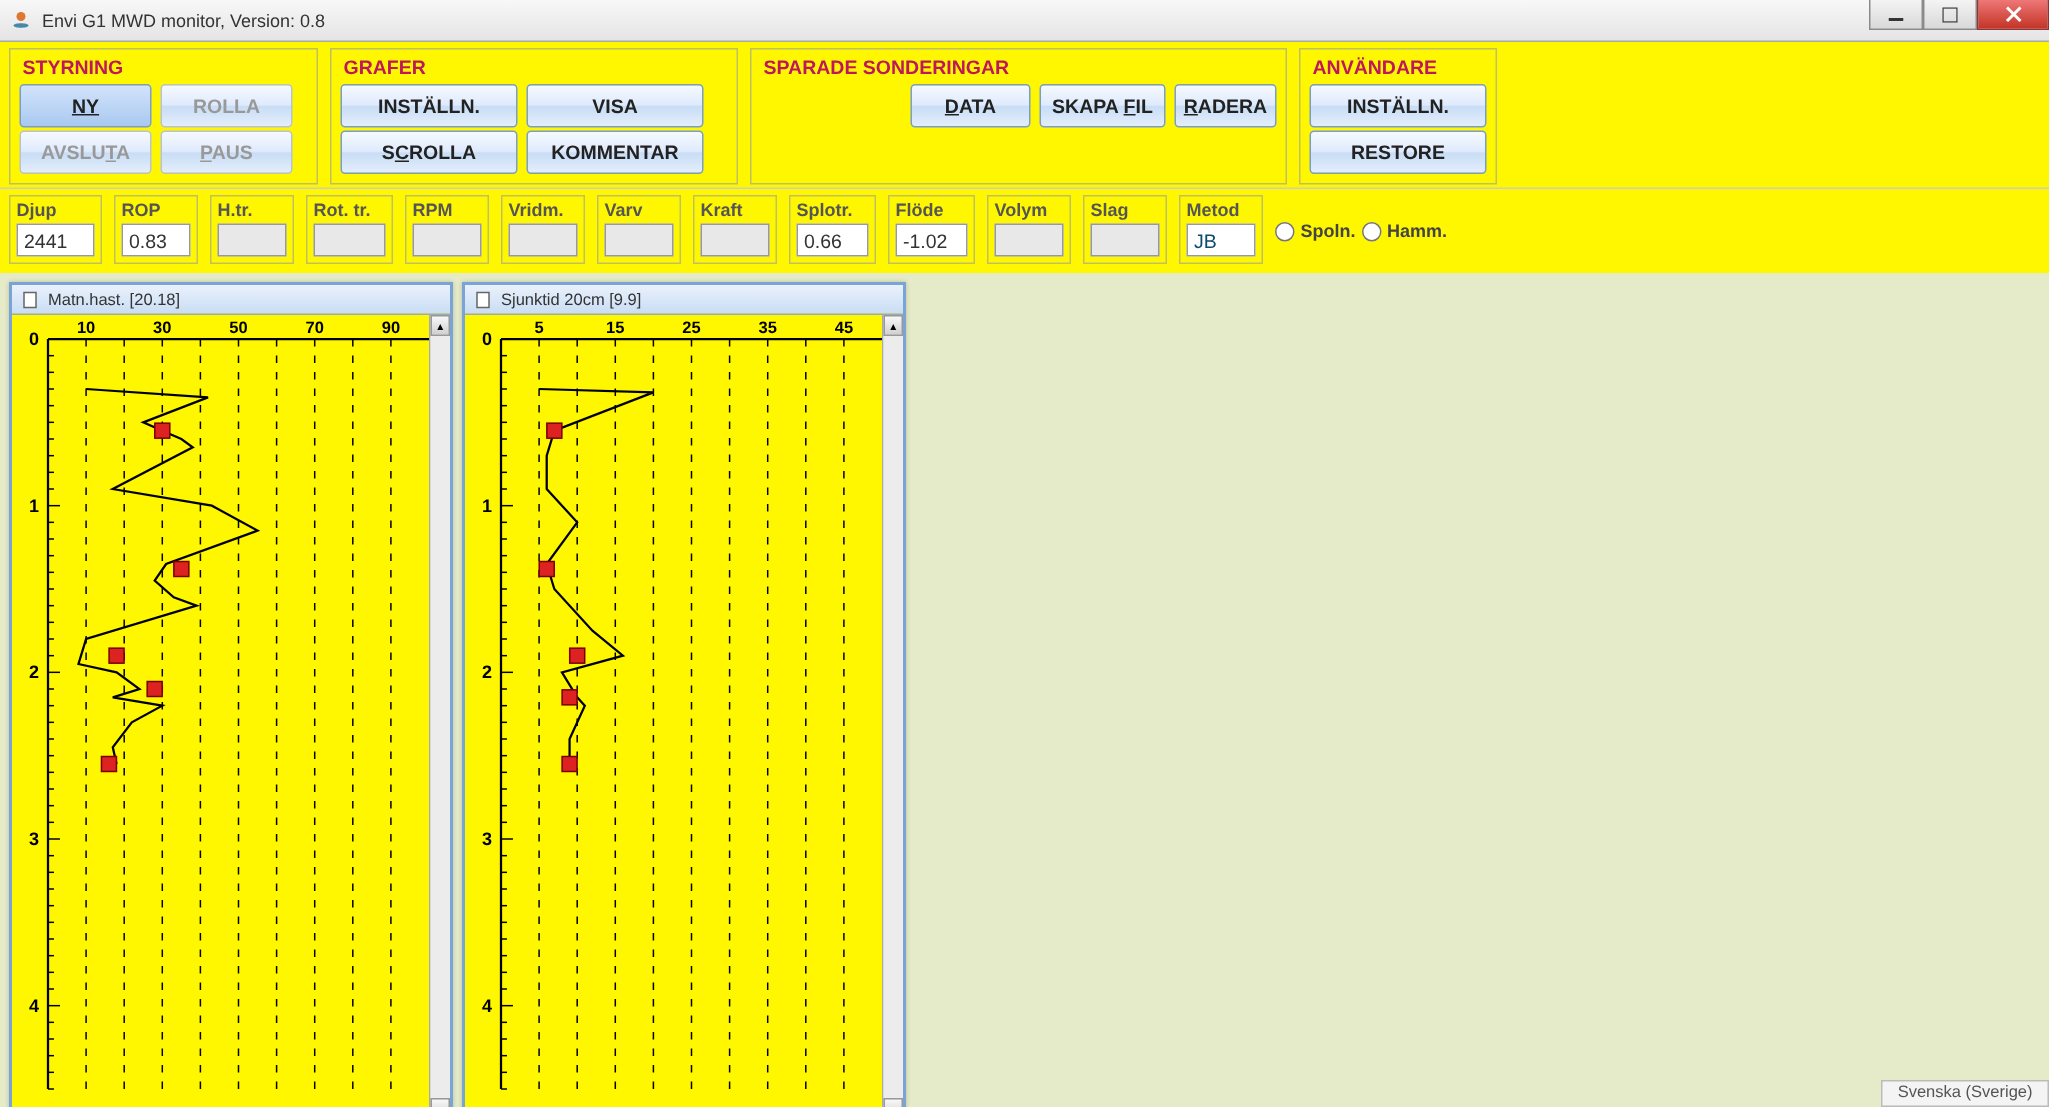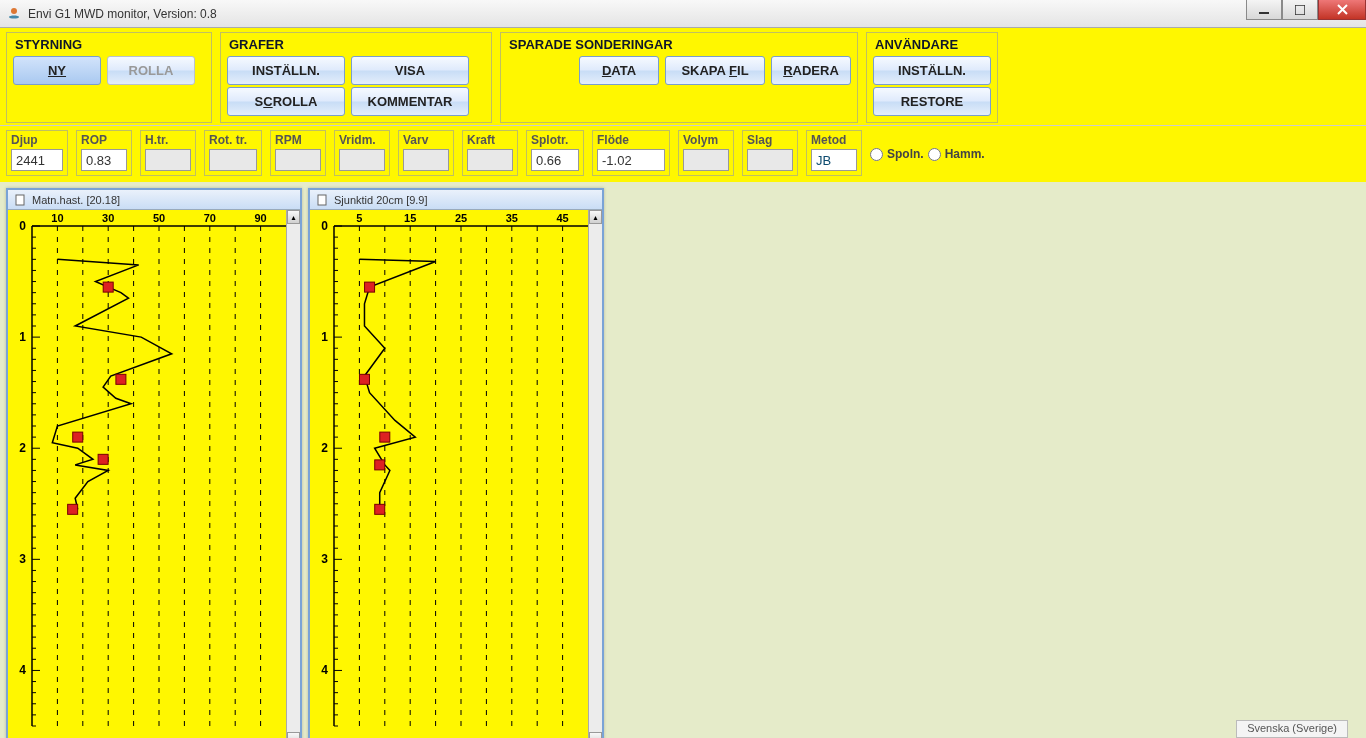--- a/index.html
+++ b/index.html
@@ -41,21 +41,21 @@
 }
 .group {
   border: 1px solid #c0c060;
   background: #fff700;
   padding: 4px 6px 6px 6px;
   position: relative;
 }
 .group-title {
   font-weight: bold;
   font-size: 13px;
-  color: #0f172a;
+  color: #be185d;
   padding: 0 0 4px 2px;
 }
 .btnrow { display: flex; gap: 6px; }
 .btncol { display: flex; flex-direction: column; gap: 2px; }
 .btn {
   background: linear-gradient(to bottom, #f6faff 0%, #dfeafc 48%, #c8ddf6 52%, #e4eefb 100%);
   border: 1px solid #7a9ecc;
   border-radius: 3px;
   font-size: 13px;
   font-weight: bold;
@@ -137,21 +137,21 @@
 .chart-titlebar .doc-icon { width:12px; height:12px; }
 .chart-body { position: relative; flex: 1; display:flex; }
 .chart-svg { background: #fff700; }
 .scrollbar-v { width:14px; background:#e8e8e8; border-left:1px solid #aaa; display:flex; flex-direction:column; }
 .sb-btn { height:14px; background:linear-gradient(to bottom,#f8f8f8,#d0d0d0); border:1px solid #999; display:flex; align-items:center; justify-content:center; font-size:8px;}
 .sb-track { flex:1; background:#ececec;}
 
 .statusbar {
   position: absolute;
   bottom: 0;
-  right: 18px;
+  right: 0;
   height: 18px;
   background: #f4f4f4;
   border: 1px solid #bbb;
   font-size: 11px;
   padding: 1px 10px;
   color: #555;
   text-align: right;
 }
 </style>
 </head>
@@ -183,20 +183,24 @@
 </div>
 
 <div class="toolbar">
   <div class="group" style="width:206px">
     <div class="group-title">STYRNING</div>
     <div class="btncol">
       <div class="btnrow">
         <button class="btn small active"><u>NY</u></button>
         <button class="btn small disabled"><span>ROLLA</span></button>
       </div>
+      <div class="btnrow">
+        <button class="btn small disabled"><span>AVSLU<u>T</u>A</span></button>
+        <button class="btn small disabled"><span><u>P</u>AUS</span></button>
+      </div>
     </div>
   </div>
 
   <div class="group" style="width:272px">
     <div class="group-title">GRAFER</div>
     <div class="btncol">
       <div class="btnrow">
         <button class="btn wide"><span>INSTÄLLN.</span></button>
         <button class="btn wide"><span>VISA</span></button>
       </div>
@@ -204,22 +208,22 @@
         <button class="btn wide"><span>S<u>C</u>ROLLA</span></button>
         <button class="btn wide"><span>KOMMENTAR</span></button>
       </div>
     </div>
   </div>
 
   <div class="group" style="width:358px">
     <div class="group-title">SPARADE SONDERINGAR</div>
     <div class="btnrow" style="justify-content:flex-end">
       <button class="btn" style="width:80px"><u>D</u>ATA</button>
-      <button class="btn" style="width:100px">SKAPA <u>F</u>IL</button>
-      <button class="btn" style="width:80px"><u>R</u>ADERA</button>
+      <button class="btn" style="width:84px">SKAPA <u>F</u>IL</button>
+      <button class="btn" style="width:68px"><u>R</u>ADERA</button>
     </div>
   </div>
 
   <div class="group" style="width:132px">
     <div class="group-title">ANVÄNDARE</div>
     <div class="btncol">
       <button class="btn wide"><span>INSTÄLLN.</span></button>
       <button class="btn wide"><span>RESTORE</span></button>
     </div>
   </div>
@@ -228,21 +232,21 @@
 <div class="paramrow">
   <div class="param" style="width:62px"><div class="param-label">Djup</div><input class="param-input white" value="2441" style=""></div>
   <div class="param" style="width:56px"><div class="param-label">ROP</div><input class="param-input white" value="0.83" style=""></div>
   <div class="param" style="width:52px"><div class="param-label">H.tr.</div><input class="param-input" value="" style=""></div>
   <div class="param" style="width:58px"><div class="param-label">Rot. tr.</div><input class="param-input" value="" style=""></div>
   <div class="param" style="width:52px"><div class="param-label">RPM</div><input class="param-input" value="" style=""></div>
   <div class="param" style="width:56px"><div class="param-label">Vridm.</div><input class="param-input" value="" style=""></div>
   <div class="param" style="width:52px"><div class="param-label">Varv</div><input class="param-input" value="" style=""></div>
   <div class="param" style="width:56px"><div class="param-label">Kraft</div><input class="param-input" value="" style=""></div>
   <div class="param" style="width:58px"><div class="param-label">Splotr.</div><input class="param-input white" value="0.66" style=""></div>
-  <div class="param" style="width:78px"><div class="param-label">Flöde</div><input class="param-input white" value="-1.02" style=""></div>
+  <div class="param" style="width:58px"><div class="param-label">Flöde</div><input class="param-input white" value="-1.02" style=""></div>
   <div class="param" style="width:56px"><div class="param-label">Volym</div><input class="param-input" value="" style=""></div>
   <div class="param" style="width:52px"><div class="param-label">Slag</div><input class="param-input" value="" style=""></div>
   <div class="param" style="width:50px"><div class="param-label">Metod</div><input class="param-input white ghost" value="JB" style=""></div>
   <div class="radio-col">
     <label>
         <input type="radio" name="m" style=""> 
         <span>Spoln.</span>
       </label>
     <label>
         <input type="radio" name="m" style=""> 

